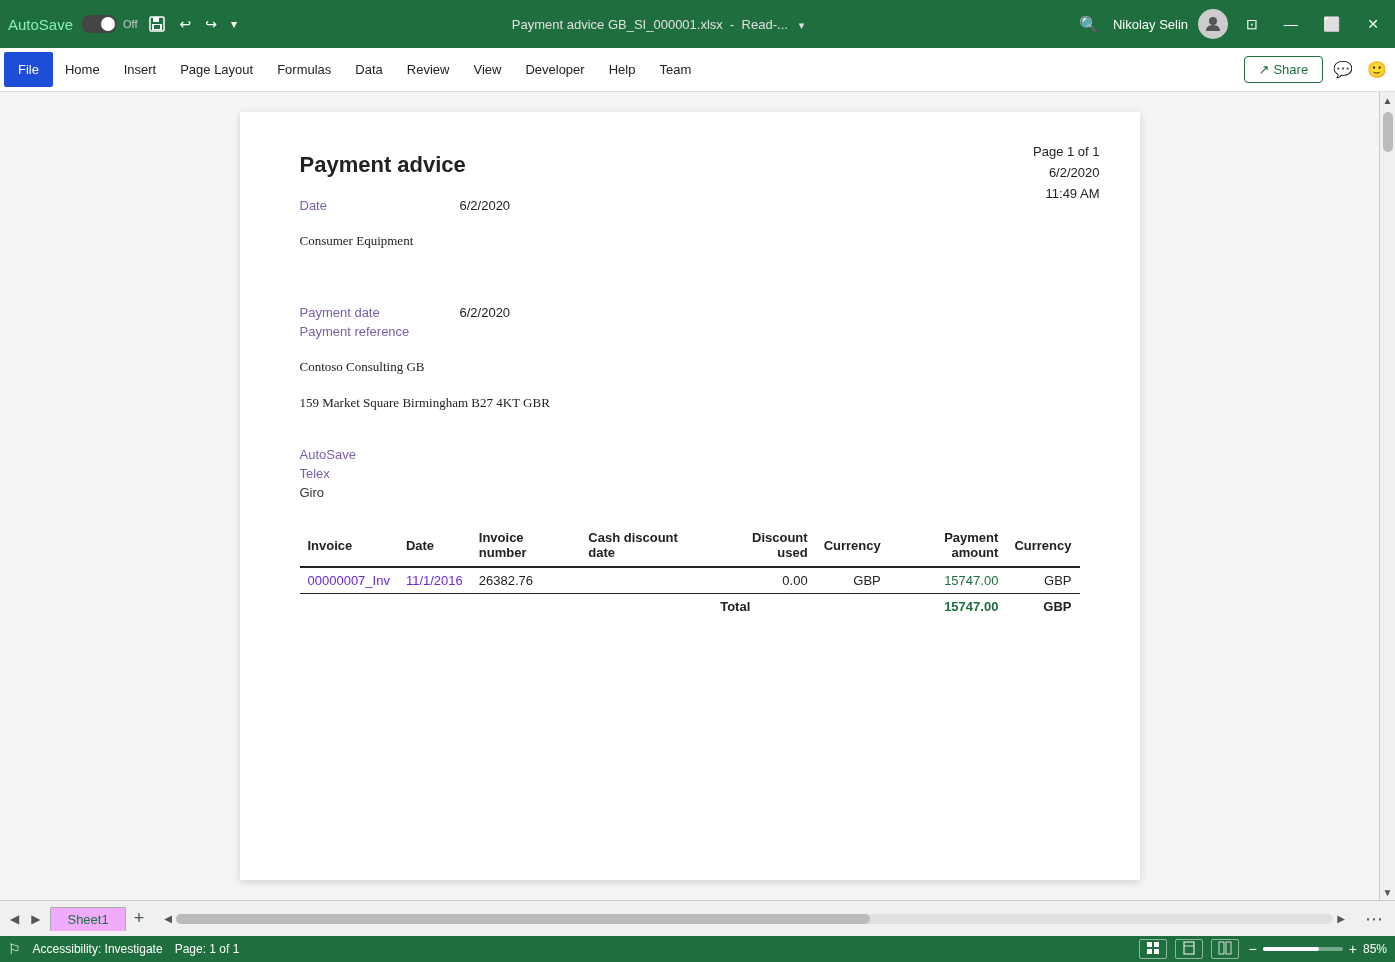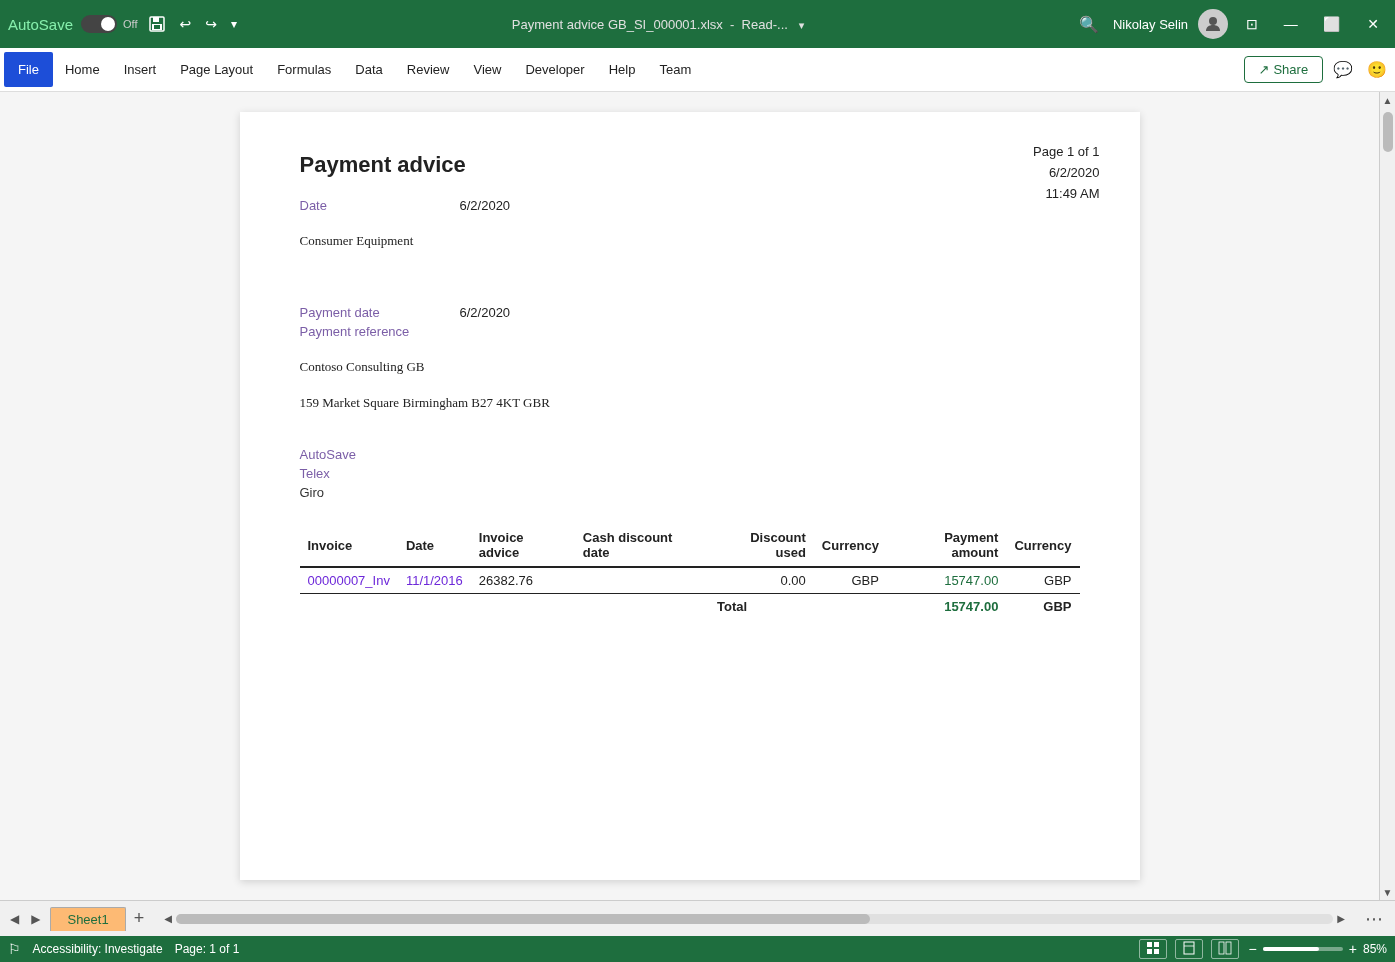--- a/index.html
+++ b/index.html
@@ -206,21 +206,21 @@
     }
     .tab-nav-btn {
       background: none;
       border: none;
       cursor: pointer;
       font-size: 12px;
       color: #555;
       padding: 4px 6px;
     }
     .tab-item {
-      background: #fdba74;
+      background: #f0abfc;
       border: 1px solid #aaa;
       border-bottom: none;
       padding: 4px 16px;
       cursor: pointer;
       font-size: 13px;
       color: #1e6e3e;
       margin-left: 4px;
       border-radius: 2px 2px 0 0;
     }
     .tab-add-btn {
@@ -416,21 +416,21 @@
         </div>
         <div class="doc-field-row">
           <span class="doc-field-label" style="color:#333; min-width:160px;">Giro</span>
         </div>
 
         <table class="invoice-table">
           <thead>
             <tr>
               <th>Invoice</th>
               <th>Date</th>
-              <th>Invoice advice</th>
+              <th>Invoice number</th>
               <th>Cash discount date</th>
               <th class="right">Discount used</th>
               <th class="right">Currency</th>
               <th class="right">Payment amount</th>
               <th class="right">Currency</th>
             </tr>
           </thead>
           <tbody>
             <tr>
               <td class="red">00000007_Inv</td>

